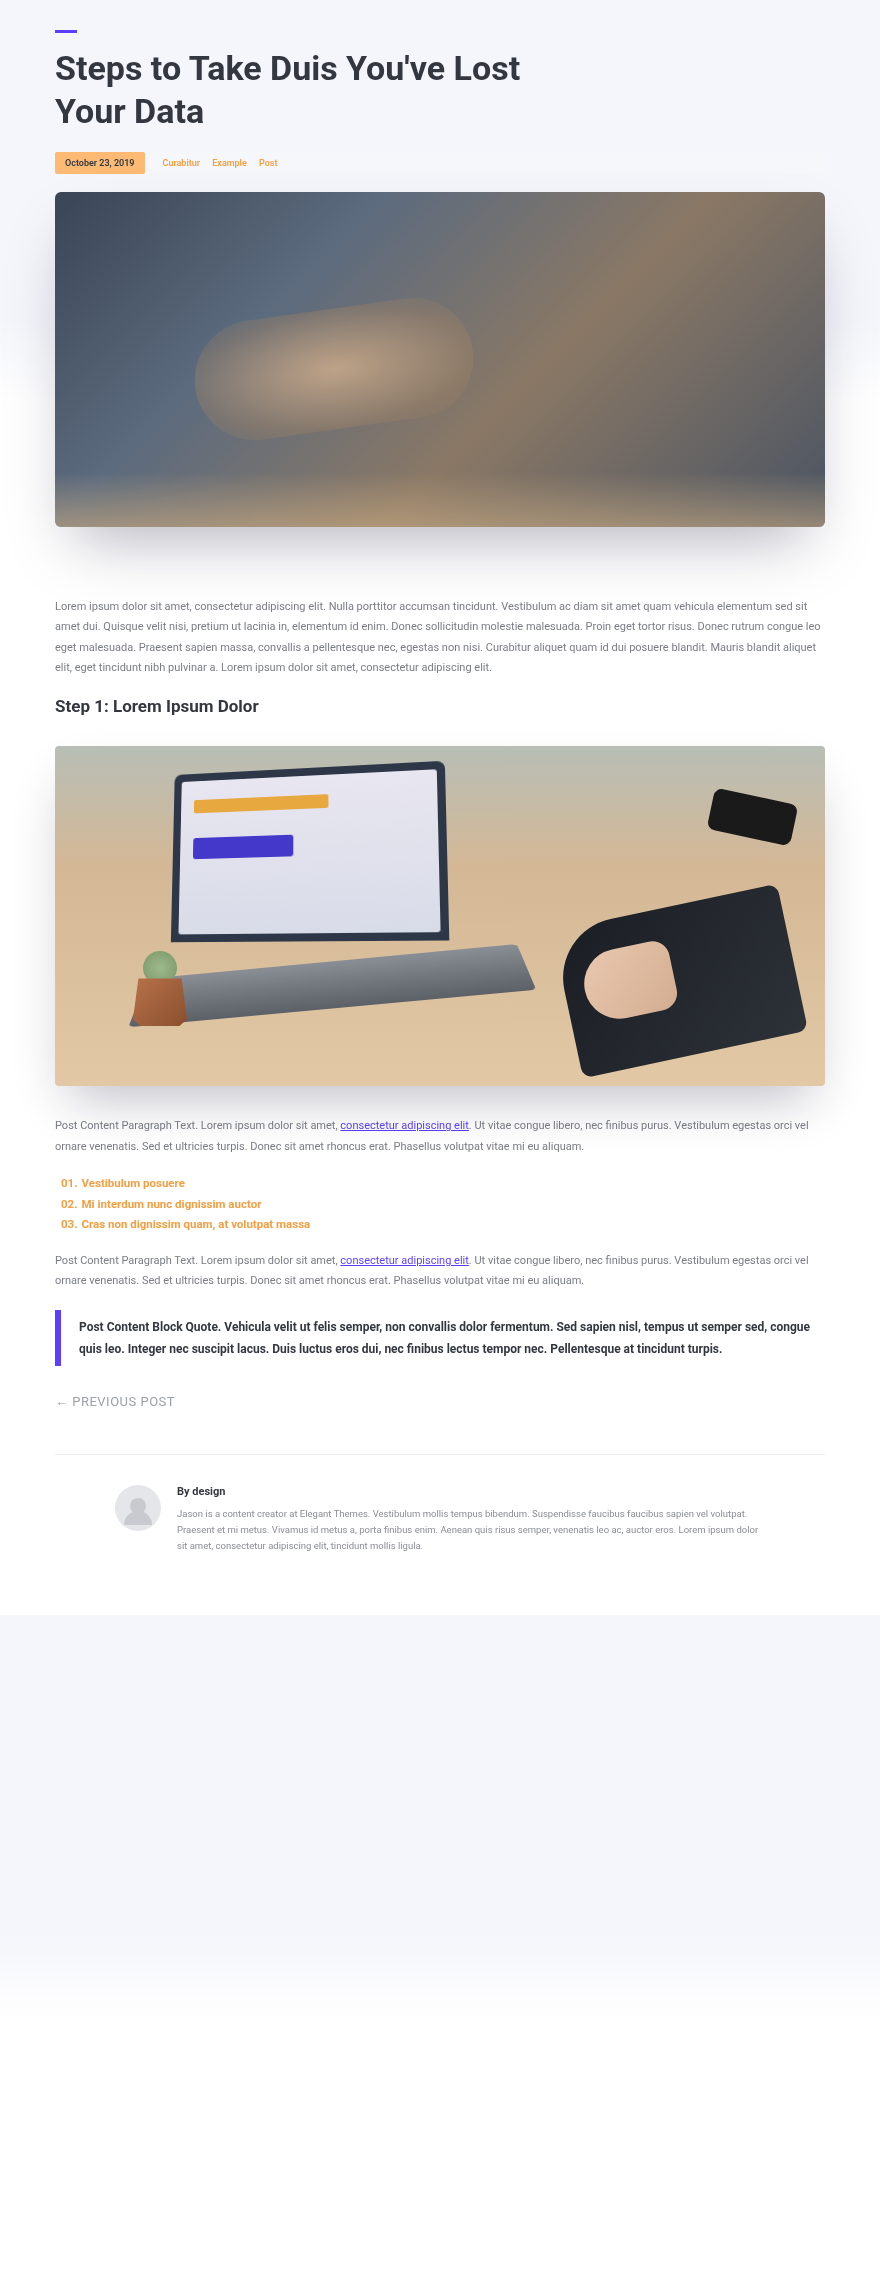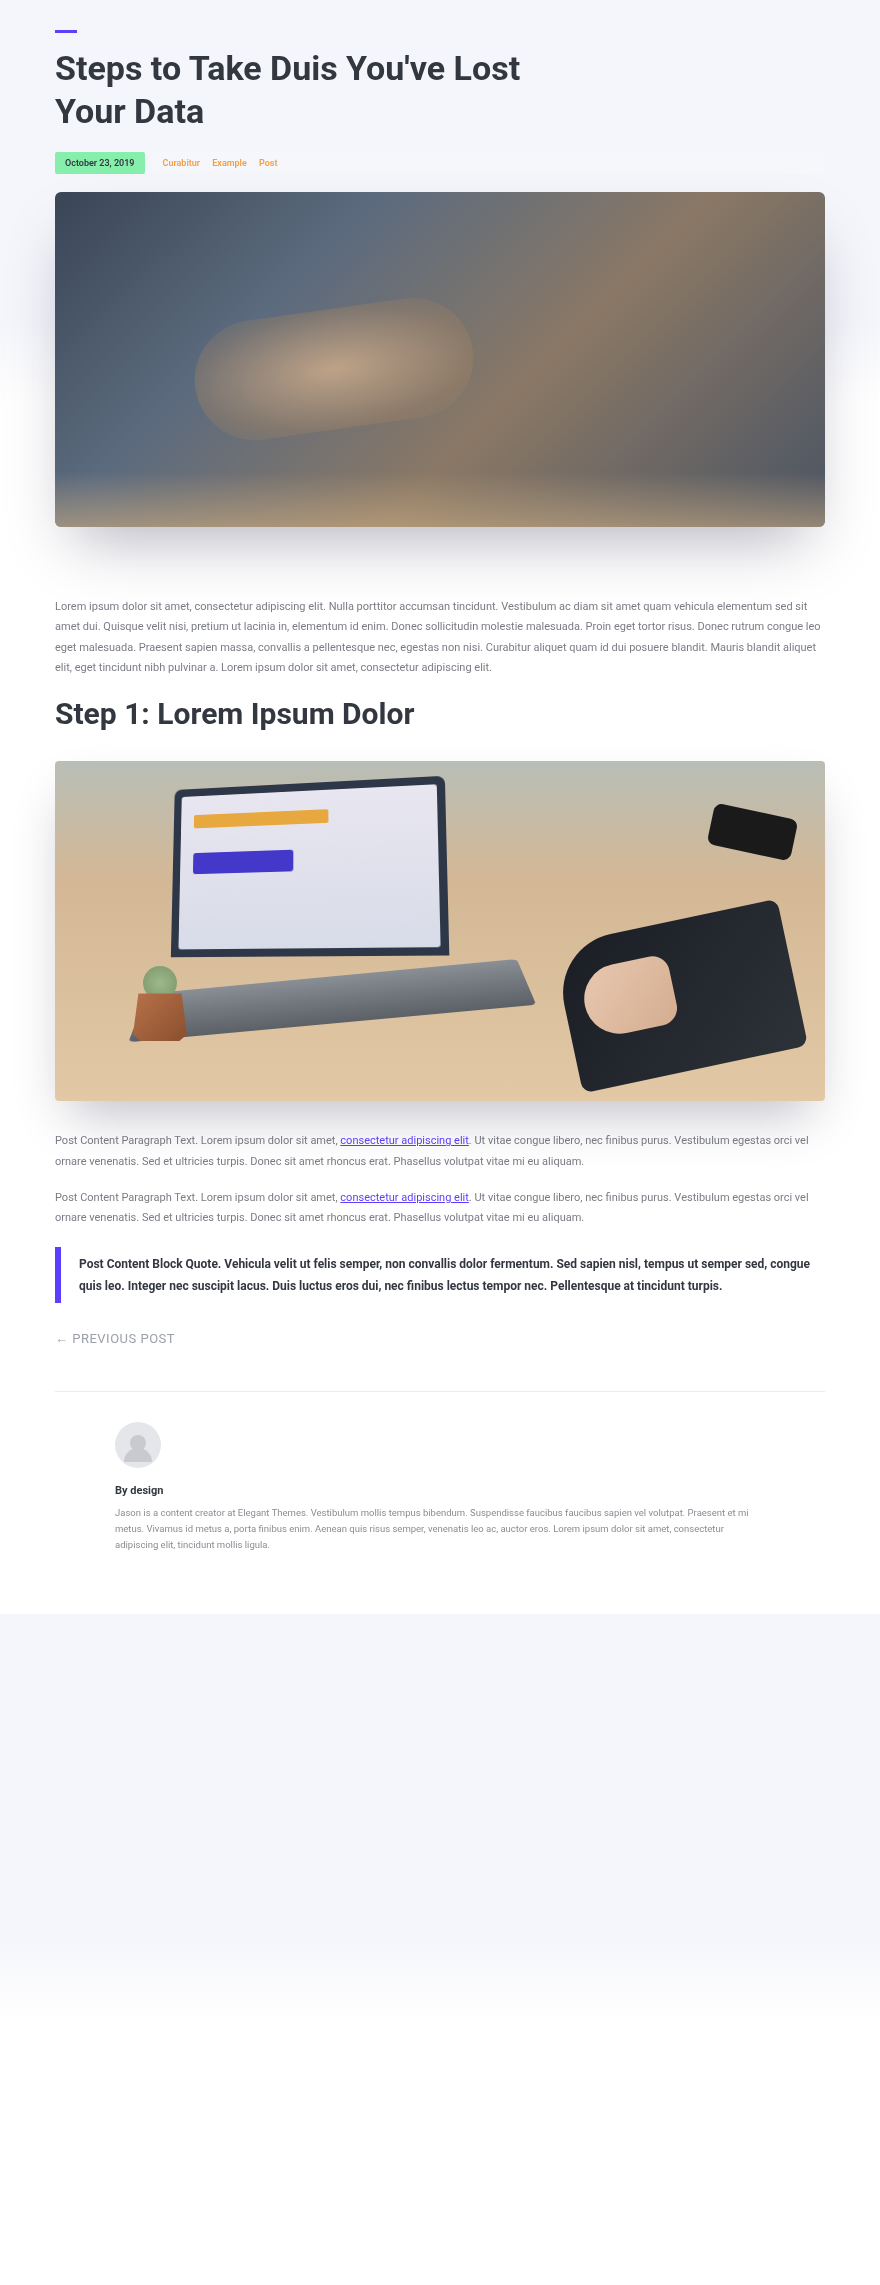--- a/index.html
+++ b/index.html
@@ -15,21 +15,21 @@
 .title {
   font-size: 34px;
   font-weight: 700;
   color: #333740;
   line-height: 1.25;
   margin-bottom: 20px;
   max-width: 500px;
 }
 .meta-row { display: flex; gap: 8px; margin-bottom: 18px; }
 .meta-date {
-  background: #86efac;
+  background: #fdba74;
   padding: 6px 10px;
   font-size: 9px;
   font-weight: 600;
   color: #333740;
   border-radius: 2px;
 }
 .meta-cats {
   background: #f6f7fb;
   padding: 6px 10px;
   font-size: 9px;
@@ -63,21 +63,21 @@
   left: 0; bottom: 0; right: 0; height: 55px;
   background: linear-gradient(180deg, rgba(200,170,130,0) 0%, rgba(200,170,130,0.6) 100%);
 }
 .para {
   font-size: 11px;
   line-height: 1.85;
   color: #7a7d85;
   margin-bottom: 16px;
 }
 .step-heading {
-  font-size: 30px;
+  font-size: 17px;
   font-weight: 700;
   color: #333740;
   margin: 18px 0 30px;
 }
 .step-img {
   width: 100%;
   height: 340px;
   border-radius: 4px;
   box-shadow: 0 25px 50px -15px rgba(30,30,60,0.3);
   margin-bottom: 30px;
@@ -172,21 +172,21 @@
   line-height: 1.85;
 }
 .prev-post {
   font-size: 13px;
   color: #9ca0a8;
   letter-spacing: 0.5px;
   margin-top: 28px;
   cursor: pointer;
 }
 .divider { height: 1px; background: #ececf0; margin: 45px 0 30px; }
-.author-box { display: flex; gap: 16px; padding: 0 60px; flex-direction: column; }
+.author-box { display: flex; gap: 16px; padding: 0 60px; }
 .avatar {
   width: 46px; height: 46px; border-radius: 50%;
   background: #e4e6ea;
   flex-shrink: 0;
   position: relative;
 }
 .avatar::before {
   content:''; position:absolute; left:50%; top:28%;
   width:16px; height:16px; background:#c8cad0; border-radius:50%;
   transform: translateX(-50%);
@@ -237,20 +237,25 @@
         <div class="succulent"></div>
         <div class="pot"></div>
       </div>
     <div class="hand"></div>
   </div>
 
   <p class="para">
     <span>Post Content Paragraph Text. Lorem ipsum dolor sit amet, </span><a class="para-link">consectetur adipiscing elit</a><span>. Ut vitae congue libero, nec finibus purus. Vestibulum egestas orci vel ornare venenatis. Sed et ultricies turpis. Donec sit amet rhoncus erat. Phasellus volutpat vitae mi eu aliquam.</span>
   </p>
 
+  <ol class="ol-list">
+    <li><span class="ol-num">01.</span><span>Vestibulum posuere</span></li>
+    <li><span class="ol-num">02.</span><span>Mi interdum nunc dignissim auctor</span></li>
+    <li><span class="ol-num">03.</span><span>Cras non dignissim quam, at volutpat massa</span></li>
+  </ol>
 
   <p class="para">
     <span>Post Content Paragraph Text. Lorem ipsum dolor sit amet, </span><a class="para-link">consectetur adipiscing elit</a><span>. Ut vitae congue libero, nec finibus purus. Vestibulum egestas orci vel ornare venenatis. Sed et ultricies turpis. Donec sit amet rhoncus erat. Phasellus volutpat vitae mi eu aliquam.</span>
   </p>
 
   <div class="blockquote">
     <p>Post Content Block Quote. Vehicula velit ut felis semper, non convallis dolor fermentum. Sed sapien nisl, tempus ut semper sed, congue quis leo. Integer nec suscipit lacus. Duis luctus eros dui, nec finibus lectus tempor nec. Pellentesque at tincidunt turpis.</p>
   </div>
 
 

